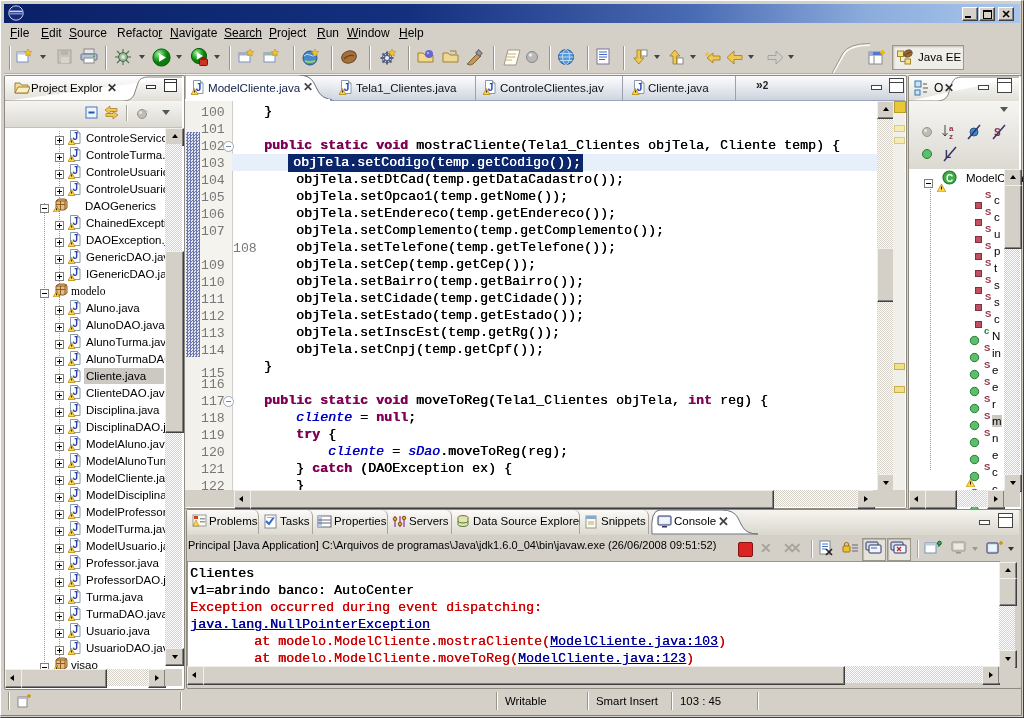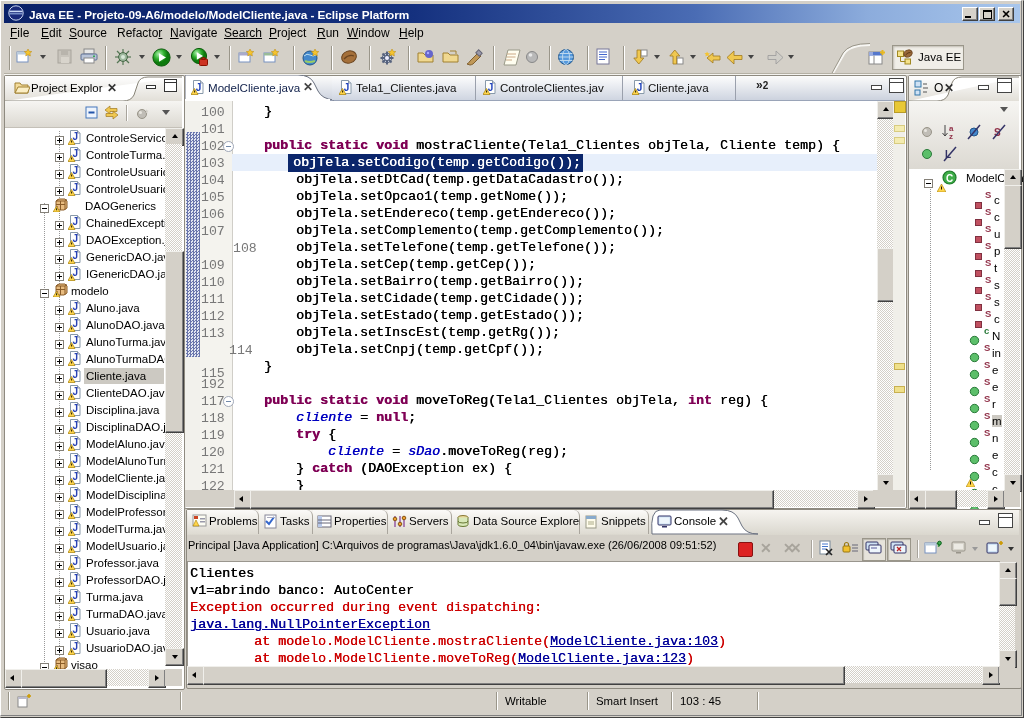--- a/index.html
+++ b/index.html
@@ -15,21 +15,20 @@
 
 <div class="abs" id="titlebar" style="left:4px;top:4px;width:1016px;height:19px;background:linear-gradient(to right,#0a2168 0%,#14307e 40%,#4a6cb4 68%,#8cacdc 85%,#a8c6ec 100%);">
   <div class="abs" style="left:4px;top:1px;width:16px;height:16px;">
     <svg width="16" height="16" viewBox="0 0 16 16">
       <circle cx="8" cy="8" r="7.2" fill="#1a2a7a"></circle>
       <ellipse cx="8" cy="8" rx="7.2" ry="7.2" fill="none" stroke="#c9d4ee" stroke-width="1"></ellipse>
       <rect x="1.5" y="5.6" width="13" height="1.6" fill="#c9d8f4"></rect>
       <rect x="1.5" y="8.2" width="13" height="1.2" fill="#8aa4d8"></rect>
     </svg>
   </div>
-  <div class="abs" style="left:25px;top:4px;font-size:11.8px;font-weight:bold;color:#fff;letter-spacing:-0.05px;">Java EE - Projeto-09-A6/modelo/ModelCliente.java - Eclipse Platform</div>
   <div class="abs" style="right:42px;top:3px;width:16px;height:14px;">
     <div class="btn3d" style="width:100%;height:100%;box-sizing:border-box;position:relative;background:#d6d2ca;">
         <div class="abs" style="left:2px;bottom:2px;width:6px;height:2px;background:#000;"></div>
       </div>
   </div>
   <div class="abs" style="right:25px;top:3px;width:16px;height:14px;">
     <div class="btn3d" style="width:100%;height:100%;box-sizing:border-box;position:relative;background:#d6d2ca;">
         <div class="abs" style="left:3px;top:2px;width:7px;height:6px;border:1px solid #000;border-top:2px solid #000;"></div>
       </div>
   </div>
@@ -417,21 +416,21 @@
           <rect x="0.5" y="0.5" width="8" height="8" fill="#fff" stroke="#848078"></rect>
           <line x1="2" y1="4.5" x2="7" y2="4.5" stroke="#000"></line>
         </svg></div>
     <div class="abs" style="left:48px;top:156px;"><svg class="ei" width="15" height="14" viewBox="0 0 15 14" style="margin-top:-2px">
           <path d="M3 3 l3-2 h6 l2 2 v7 l-3 2 H5 L3 10z" fill="#e8bc80" stroke="#8a5c28"></path>
           <path d="M3 3 h9 v9 M3 3 l2-1.5 M12 3 l2-1.5 M3 10 l2-1.5" fill="none" stroke="#8a5c28"></path>
           <path d="M7.5 3 v9 M3 6.5 h9" fill="none" stroke="#8a5c28"></path>
           <path d="M3.5 8.5 L7 14 H0z" fill="#ffd54c" stroke="#a88000" stroke-width="0.7"></path>
           <rect x="3.2" y="10.3" width="0.9" height="2" fill="#000"></rect>
         </svg></div>
-    <div class="abs tree-item" style="left:66px;top:157px;">modelo</div>
+    <div class="abs tree-item" style="left:66px;top:157px;font-family:Liberation Serif, serif;">modelo</div>
 
     <div class="abs" style="left:50px;top:176px;"><svg class="ei" width="9" height="9" viewBox="0 0 9 9" style="margin-top:-1px">
           <rect x="0.5" y="0.5" width="8" height="8" fill="#fff" stroke="#848078"></rect>
           <line x1="2" y1="4.5" x2="7" y2="4.5" stroke="#000"></line>
           <line x1="4.5" y1="2" x2="4.5" y2="7" stroke="#000"></line>
         </svg></div>
     <div class="abs" style="left:63px;top:173px;"><svg class="ei" width="14" height="16" viewBox="0 0 14 16" style="margin-top:-2px">
           <path d="M2.5 1.5 h7 l2.5 2.5 v10.5 h-9.5z" fill="#fffffe" stroke="#8899aa"></path>
           <path d="M9.5 1.5 v2.5 h2.5" fill="#dde" stroke="#8899aa"></path>
           <text x="7.2" y="10.8" font-size="10" font-weight="bold" fill="#2943b5" text-anchor="middle" font-family="Liberation Sans">J</text>
@@ -840,25 +839,25 @@
   <div class="abs lnum" style="left:17px;top:183px;">109</div>
   <div class="abs code" style="left:48px;top:182px;">        objTela.setCep(temp.getCep());</div>
   <div class="abs lnum" style="left:17px;top:200px;">110</div>
   <div class="abs code" style="left:48px;top:199px;">        objTela.setBairro(temp.getBairro());</div>
   <div class="abs lnum" style="left:17px;top:217px;">111</div>
   <div class="abs code" style="left:48px;top:216px;">        objTela.setCidade(temp.getCidade());</div>
   <div class="abs lnum" style="left:17px;top:234px;">112</div>
   <div class="abs code" style="left:48px;top:233px;">        objTela.setEstado(temp.getEstado());</div>
   <div class="abs lnum" style="left:17px;top:251px;">113</div>
   <div class="abs code" style="left:48px;top:250px;">        objTela.setInscEst(temp.getRg());</div>
-  <div class="abs lnum" style="left:9px;top:268px;padding-left:36px;">114</div>
+  <div class="abs lnum" style="left:17px;top:268px;">114</div>
   <div class="abs code" style="left:48px;top:267px;">        objTela.setCnpj(temp.getCpf());</div>
   <div class="abs lnum" style="left:17px;top:291px;">115</div>
   <div class="abs code" style="left:48px;top:284px;">    }</div>
-  <div class="abs lnum" style="left:17px;top:302px;">192</div>
+  <div class="abs lnum" style="left:17px;top:302px;">116</div>
   <div class="abs lnum" style="left:17px;top:319px;">117</div>
   <div class="abs" style="left:39px;top:321px;width:9px;height:9px;border:1px solid #a0a8b8;border-radius:50%;background:#fff;">
       <div style="margin-top:3.5px;margin-left:1.5px;width:5px;height:1px;background:#7088a8;"></div>
     </div>
   <div class="abs code" style="left:48px;top:318px;">    <span class="kw">public</span> <span class="kw">static</span> <span class="kw">void</span> moveToReg(Tela1_Clientes objTela, <span class="kw">int</span> reg) {</div>
   <div class="abs lnum" style="left:17px;top:336px;">118</div>
   <div class="abs code" style="left:48px;top:335px;">        <span class="it">cliente</span> = <span class="kw">null</span>;</div>
   <div class="abs lnum" style="left:17px;top:353px;">119</div>
   <div class="abs code" style="left:48px;top:352px;">        <span class="kw">try</span> {</div>
   <div class="abs lnum" style="left:17px;top:370px;">120</div>

